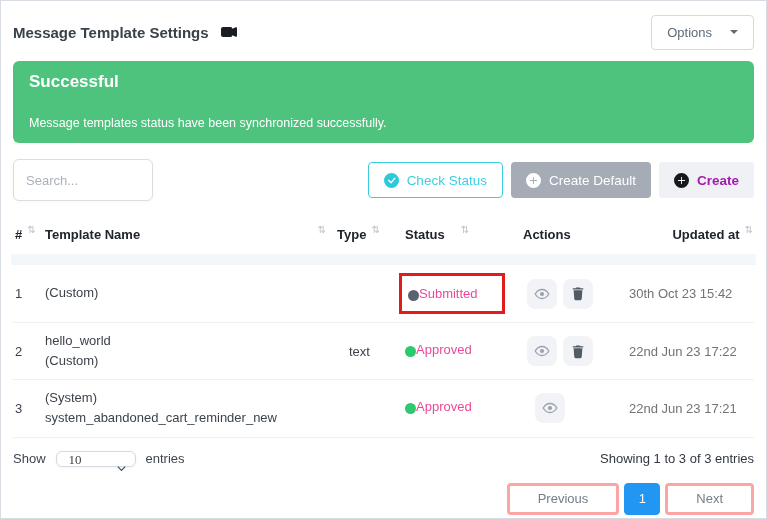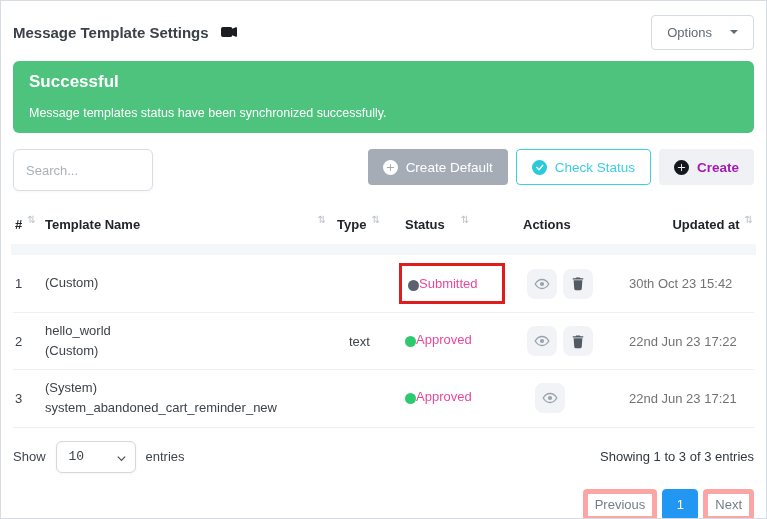--- a/index.html
+++ b/index.html
@@ -15,25 +15,25 @@
   .topbar { display:flex; justify-content:space-between; align-items:center; padding-top:14px; height:48px; }
   .title-wrap { display:flex; gap:11px; }
   .page-title { font-size:15px; font-weight:bold; color:#3a4148; }
   .camera-ic svg { display:block; }
   .options-btn { background:#fff; border:1px solid #d5dae0; border-radius:4px; color:#5f6b77;
     font-size:13px; padding:9px 15px; display:flex; align-items:center; gap:18px; cursor:pointer; font-family:inherit; }
   .caret-down { width:0; height:0; border-left:4px solid transparent; border-right:4px solid transparent; border-top:4px solid #5f6b77; }
 
   
   .alert { border-radius:6px; margin-top:12px; padding:11px 16px 13px; color:#fff; }
-  .alert-title { font-size:17px; font-weight:bold; margin-bottom:14px; }
+  .alert-title { font-size:17px; font-weight:bold; margin-bottom:24px; }
   .alert-msg { font-size:12.5px; }
 
   
-  .toolbar { display:flex; align-items:flex-start; margin-top:16px; }
+  .toolbar { display:flex; align-items:center; margin-top:16px; }
   .search { width:140px; height:42px; border:1px solid #d9dee4; border-radius:6px; padding:0 12px;
     font-size:13px; color:#3c434b; outline:none; box-shadow:0 1px 3px rgba(40,50,60,.04); font-family:inherit; }
   .search::placeholder { color:#a9b1ba; }
   .btn-group { margin-left:auto; display:flex; gap:8px; align-items:center; }
   .btn { display:inline-flex; align-items:center; gap:8px; font-size:13.5px; border-radius:4px;
     padding:0 15px; height:36px; cursor:pointer; border:none; font-family:inherit; }
   .btn-check { background:#fff; border:1px solid #3ccfe0; color:#3ccfe0; }
   .btn-default { background:#a5acb5; color:#fff; }
   .btn-create { background:#eff1f4; color:#a21caf; font-weight:bold; }
   .bicon svg { display:block; }
@@ -56,28 +56,28 @@
   .highlight { border:3px solid #e01d1d; padding:10px 24px 10px 6px; margin-left:-6px; }
   .td-actions { display:flex; gap:6px; padding-left:4px; }
   .abtn { width:30px; height:30px; border-radius:8px; background:#f1f3f6; display:flex;
     align-items:center; justify-content:center; border:none; cursor:pointer; padding:0; }
   .abtn svg { display:block; }
   .td-updated { text-align:left; color:#737373; }
 
   
   .tfoot { display:flex; align-items:center; margin-top:13px; font-size:13px; color:#3f454d; }
   .select-wrap { position:relative; margin:0 10px; }
-  .page-size { width:80px; height:32px; border:1px solid #d4d9df; border-radius:6px; font-size:13px;
+  .page-size { width:80px; height:16px; border:1px solid #d4d9df; border-radius:6px; font-size:13px;
     color:#3c434b; padding:0 24px 0 12px; appearance:none; -webkit-appearance:none; background:#fff;
-    font-family:Liberation Mono, monospace; box-shadow:0 1px 3px rgba(40,50,60,.05); }
+    font-family:Liberation Serif, serif; box-shadow:0 1px 3px rgba(40,50,60,.05); }
   .select-chevron { position:absolute; right:9px; top:11px; pointer-events:none; }
   .summary { margin-left:auto; color:#31373e; }
 
   .pagination { display:flex; justify-content:flex-end; gap:5px; margin-top:16px; }
-  .page-btn { height:32px; padding:0 7px; background:#fff; border:5px solid #fca5a5; border-radius:4px;
+  .page-btn { height:32px; padding:0 28px; background:#fff; border:3px solid #fca5a5; border-radius:4px;
     color:#737e89; font-size:13px; cursor:pointer; font-family:inherit; }
   .page-current { background:#2196f3; border:1px solid #2196f3; color:#fff; width:36px; padding:0; text-align:center; }
 </style>
 </head>
 <body>
 
 <div class="card">
 
   <div class="topbar">
     <div class="title-wrap">
@@ -95,35 +95,35 @@
   </div>
 
   <div class="alert" style="background-color: rgb(77, 195, 125);">
     <div class="alert-title">Successful</div>
     <div class="alert-msg">Message templates status have been synchronized successfully.</div>
   </div>
 
   <div class="toolbar">
     <input class="search" type="text" placeholder="Search..." style="">
     <div class="btn-group">
+      <button class="btn btn-check">
+        <span class="bicon">
+          <svg width="15" height="15" viewBox="0 0 16 16">
+              <path fill="#2bc9d9" d="M16 8A8 8 0 1 1 0 8a8 8 0 0 1 16 0zm-3.97-3.03a.75.75 0 0 0-1.08.022L7.477 9.417 5.384 7.323a.75.75 0 0 0-1.06 1.06L6.97 11.03a.75.75 0 0 0 1.079-.02l3.992-4.99a.75.75 0 0 0-.01-1.05z"></path>
+            </svg>
+        </span>
+        <span>Check Status</span>
+      </button>
       <button class="btn btn-default">
         <span class="bicon">
           <svg width="15" height="15" viewBox="0 0 16 16">
               <path fill="#ffffff" d="M16 8A8 8 0 1 1 0 8a8 8 0 0 1 16 0zM8.5 4.5a.5.5 0 0 0-1 0v3h-3a.5.5 0 0 0 0 1h3v3a.5.5 0 0 0 1 0v-3h3a.5.5 0 0 0 0-1h-3v-3z"></path>
             </svg>
         </span>
         <span>Create Default</span>
-      </button>
-      <button class="btn btn-check">
-        <span class="bicon">
-          <svg width="15" height="15" viewBox="0 0 16 16">
-              <path fill="#2bc9d9" d="M16 8A8 8 0 1 1 0 8a8 8 0 0 1 16 0zm-3.97-3.03a.75.75 0 0 0-1.08.022L7.477 9.417 5.384 7.323a.75.75 0 0 0-1.06 1.06L6.97 11.03a.75.75 0 0 0 1.079-.02l3.992-4.99a.75.75 0 0 0-.01-1.05z"></path>
-            </svg>
-        </span>
-        <span>Check Status</span>
       </button>
       <button class="btn btn-create">
         <span class="bicon">
           <svg width="15" height="15" viewBox="0 0 16 16">
               <path fill="#15181c" d="M16 8A8 8 0 1 1 0 8a8 8 0 0 1 16 0zM8.5 4.5a.5.5 0 0 0-1 0v3h-3a.5.5 0 0 0 0 1h3v3a.5.5 0 0 0 1 0v-3h3a.5.5 0 0 0 0-1h-3v-3z"></path>
             </svg>
         </span>
         <span>Create</span>
       </button>
     </div>

